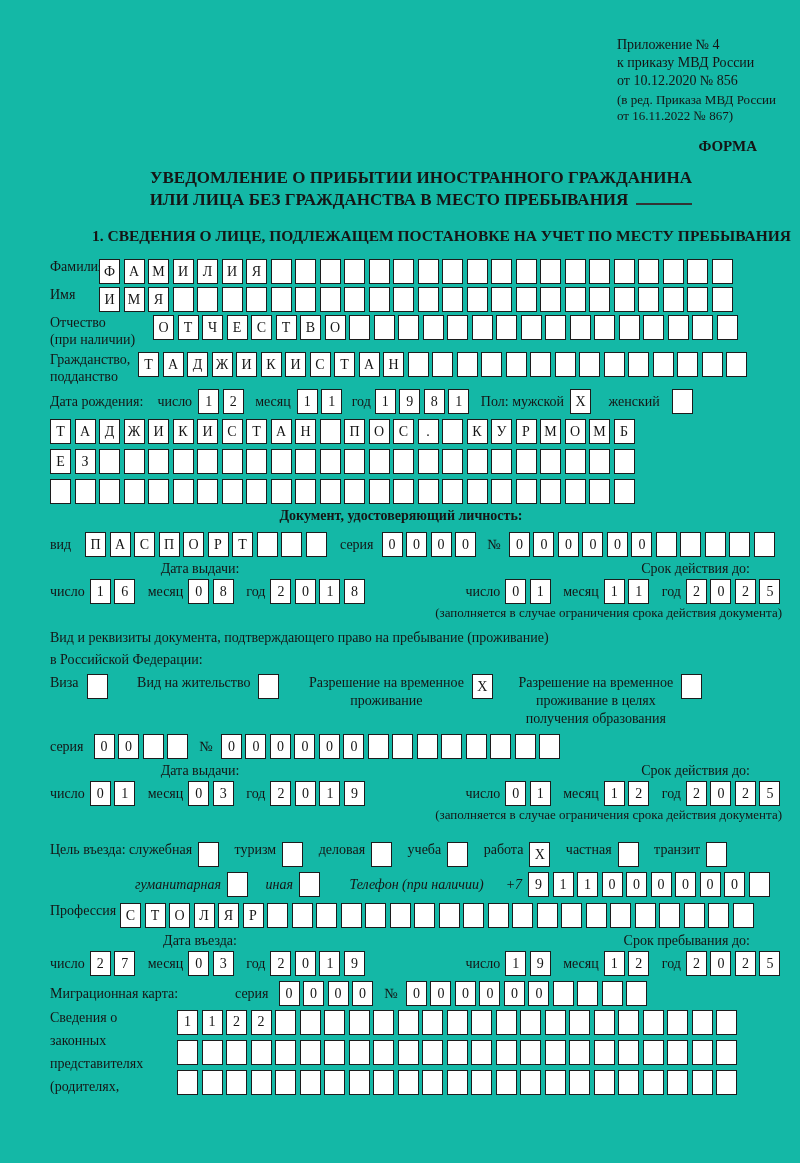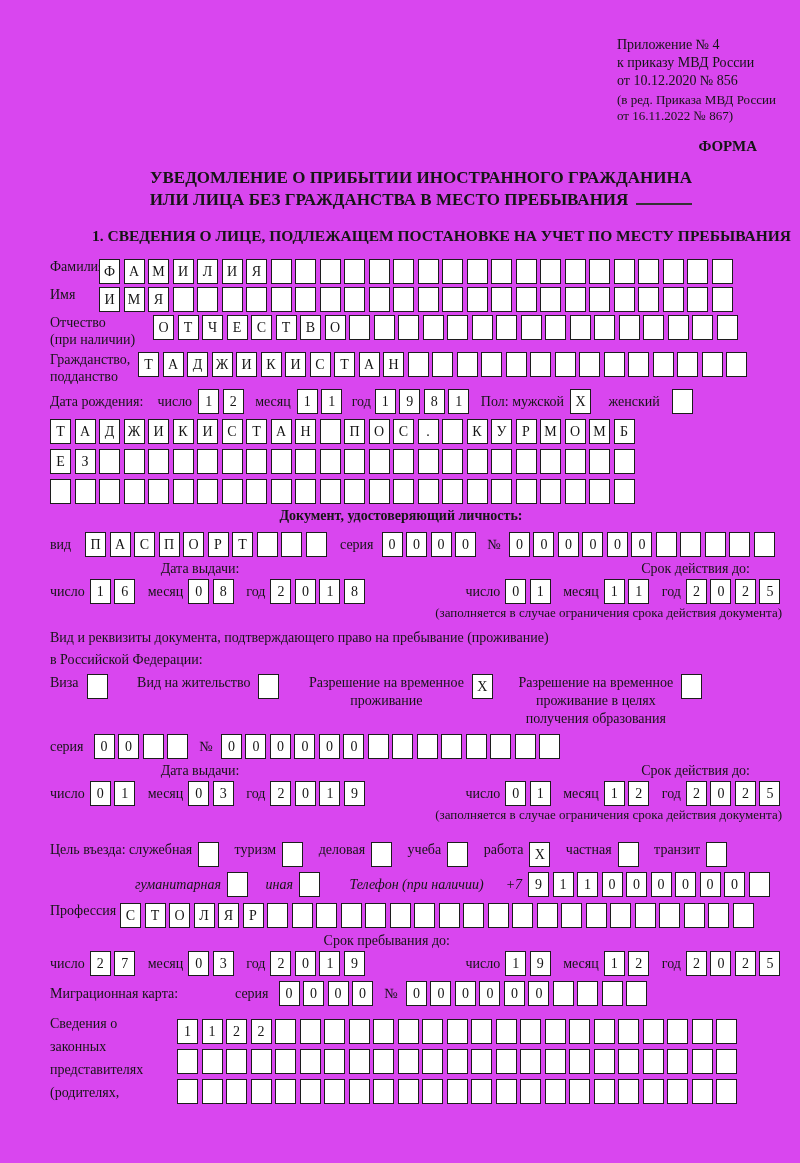--- a/index.html
+++ b/index.html
@@ -1,20 +1,20 @@
 <!DOCTYPE html>
 <html><head>
 <meta charset="utf-8">
 <style>
   html,body { margin:0; padding:0; background:#888; }
   .page {
     position:relative;
     width:800px; height:1163px;
     margin:0 auto;
-    background:#d946ef;
+    background:#14b8a6;
     color:#151515;
     font-family:"Liberation Serif","DejaVu Serif",serif;
     font-size:14px;
     box-sizing:border-box;
     padding:36px 8px 0 50px;
     overflow:hidden;
   }
   
   .cb {
     display:inline-flex; flex:none;
@@ -73,21 +73,21 @@
   .purp1 .inlbl { padding-right:6px; }
   .purp1 .boxes { margin-right:12px; }
   .purp2 { display:flex; align-items:center; margin-top:5px; margin-left:85px; }
   .purp2 .inlbl { padding-right:6px;font-style:italic; }
   .purp2 .boxes { margin-right:14px; }
   .phone-pref { padding:0 6px 0 16px; }
 
   .mig { display:flex; align-items:center; margin-top:5px; }
   .mig-lbl { width:185px; flex:none; }
 
-  .reps { display:flex; align-items:flex-end; margin-top:6px; }
+  .reps { display:flex; align-items:center; margin-top:0; }
   .reps .lblcol { width:127px; line-height:23px; }
   .reps-rows { display:flex; flex-direction:column; gap:5px; }
 </style>
 </head>
 <body>
 
 <div class="page">
 
   <div class="annex">
     <div>Приложение № 4</div>
@@ -637,20 +637,21 @@
         <span class="cb"></span>
         <span class="cb"></span>
         <span class="cb"></span>
         <span class="cb"></span>
         <span class="cb"></span>
         <span class="cb"></span>
       </span>
   </div>
 
   <div class="dlabels" style="margin-top:5px">
+    <span class="dl1">Дата въезда:</span>
     <span class="dlgap"></span>
     <span class="dl2">Срок пребывания до:</span>
   </div>
   <div class="drow">
     <span class="dgroup">
       <span class="inlbl">число</span>
       <span class="boxes">
           <span class="cb">2</span>
           <span class="cb">7</span>
         </span>

